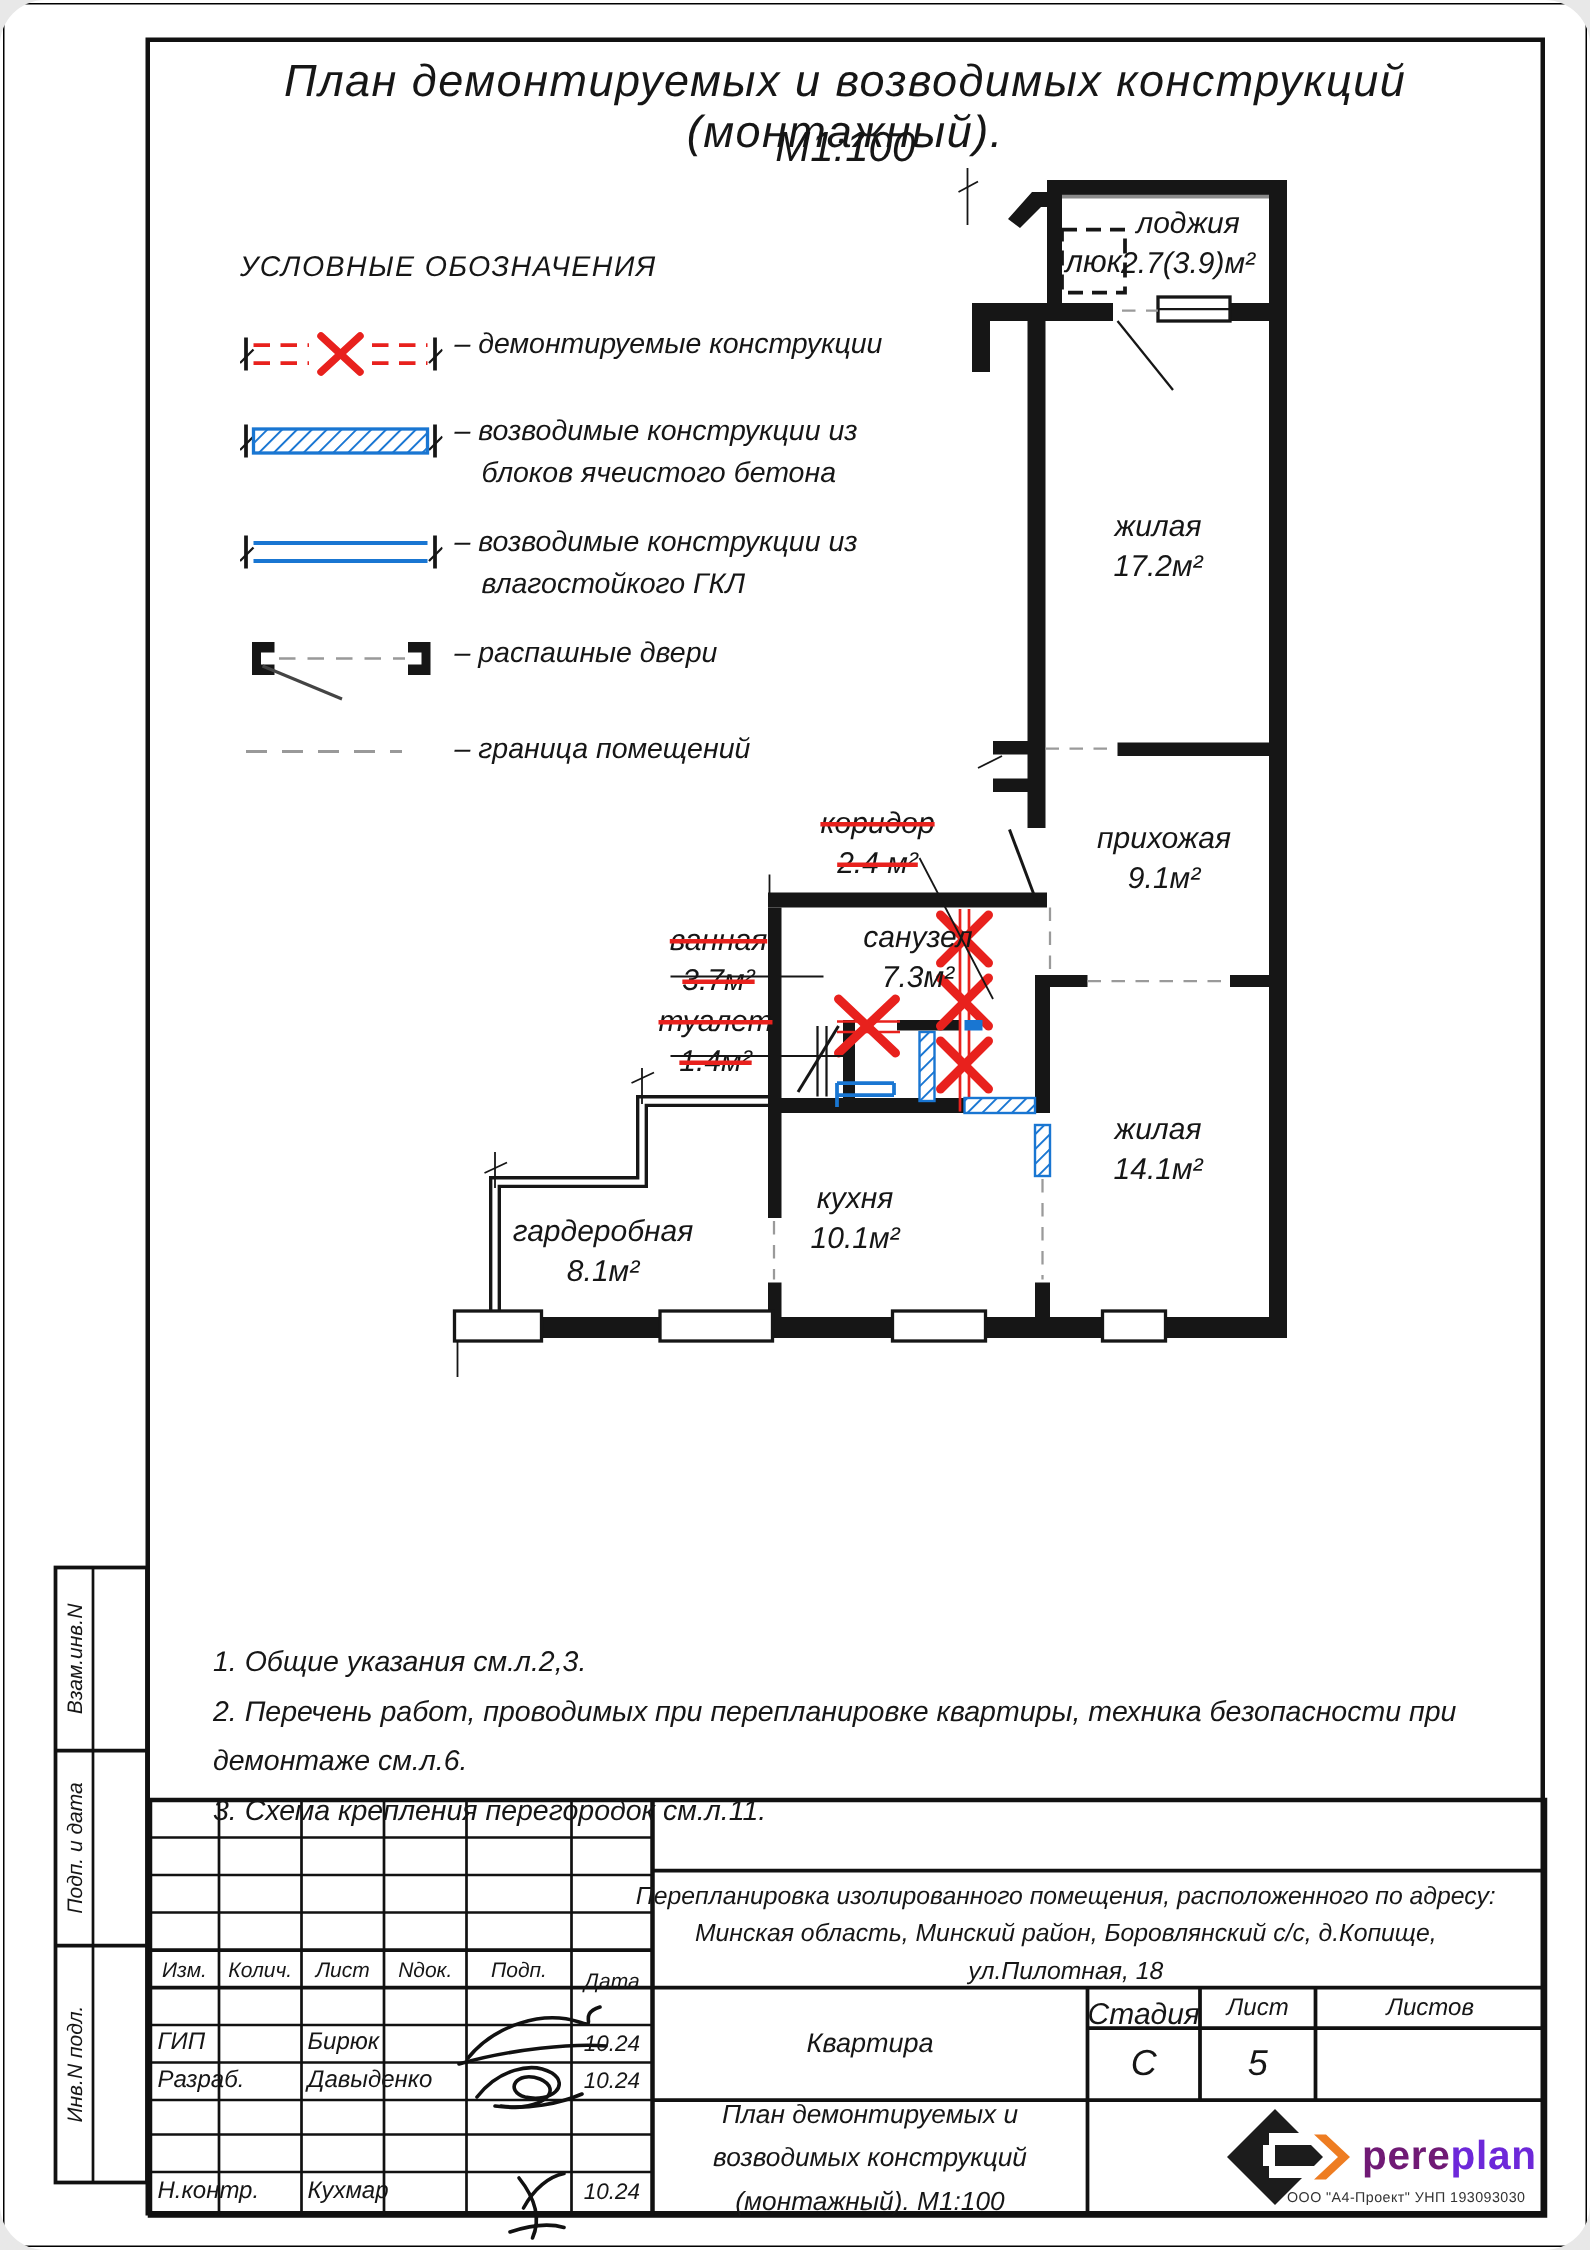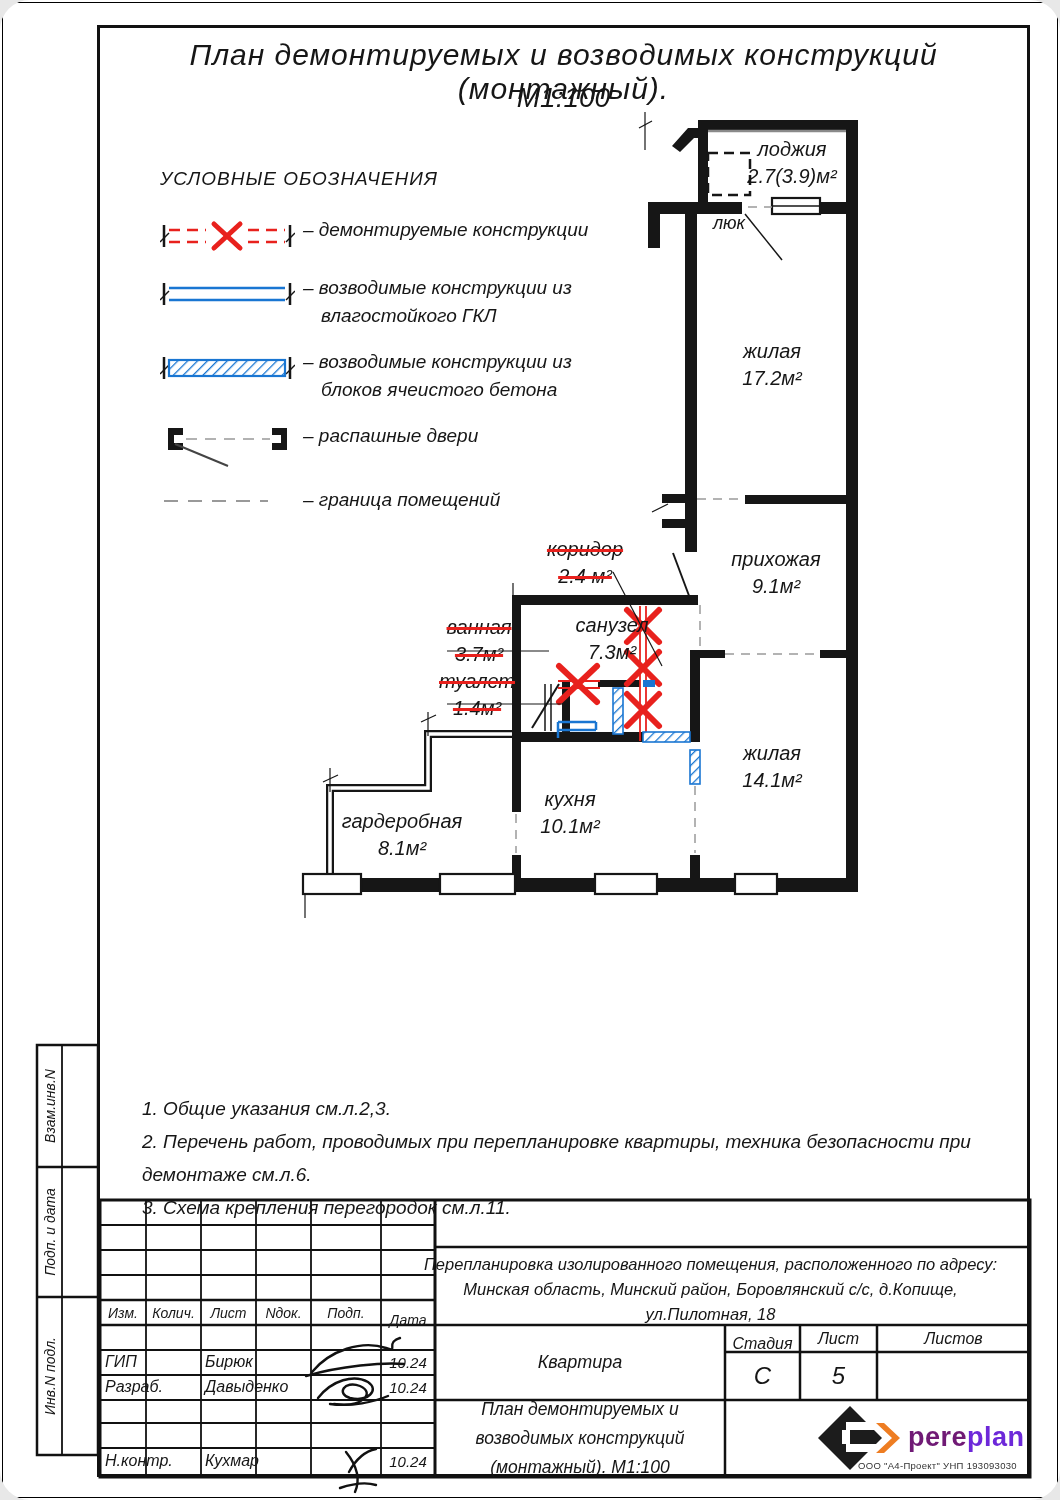--- a/index.html
+++ b/index.html
@@ -10,21 +10,21 @@
   .drawing-title{position:absolute;left:97px;top:38px;width:933px;text-align:center;font-size:30px;letter-spacing:1px;}
   .drawing-subtitle{position:absolute;left:97px;top:82px;width:933px;text-align:center;font-size:28px;}
   .legend{position:absolute;left:160px;top:168px;width:430px;}
   .legend-heading{font-size:19px;letter-spacing:1px;margin-bottom:26px;}
   .legend-row{display:flex;align-items:flex-start;margin-bottom:18px;}
   .legend-icon{flex:0 0 135px;}
   .legend-label{margin-left:8px;font-size:19px;line-height:28px;width:275px;padding-left:18px;text-indent:-18px;}
   .room-label{position:absolute;transform:translateX(-50%);text-align:center;font-size:20px;line-height:27px;white-space:nowrap;}
   .room-label span{display:block;}
   .demolished span{text-decoration:line-through;text-decoration-color:#e8211d;text-decoration-thickness:2.5px;text-align:center;}
-  .hatch-label{position:absolute;transform:translate(-50%,-50%);font-size:18px;margin-top:48px;}
+  .hatch-label{position:absolute;transform:translate(-50%,-50%);font-size:21px;}
   .notes{position:absolute;left:142px;top:1092px;font-size:19px;line-height:33px;}
   
   .tb-text{position:absolute;box-sizing:border-box;}
   .center{display:flex;align-items:center;justify-content:center;text-align:center;}
   .side-cell{position:absolute;display:flex;align-items:center;justify-content:center;}
   .side-cell span{transform:rotate(-90deg);white-space:nowrap;font-size:14px;}
   .brand-line{font-style:normal;font-weight:bold;font-size:27px;letter-spacing:.5px;}
   .brand-company{font-style:normal;font-size:9.5px;letter-spacing:.3px;color:#333;}
   svg{display:block;}
   .overlay{position:absolute;left:0;top:0;pointer-events:none;}
@@ -230,35 +230,35 @@
       </svg>
       <div class="legend-label">– демонтируемые конструкции</div>
     </div>
 
     <div class="legend-row">
       <svg class="legend-icon" width="135" height="40" viewBox="0 0 135 40">
         <line x1="4" y1="9" x2="4" y2="31" stroke="#161616" stroke-width="2.5"></line>
         <line x1="0" y1="26" x2="9" y2="17" stroke="#161616" stroke-width="1.5"></line>
         <line x1="130" y1="9" x2="130" y2="31" stroke="#161616" stroke-width="2.5"></line>
         <line x1="126" y1="26" x2="135" y2="17" stroke="#161616" stroke-width="1.5"></line>
-        <line x1="9" y1="14" x2="125" y2="14" stroke="#1976d2" stroke-width="2.6"></line>
-        <line x1="9" y1="26" x2="125" y2="26" stroke="#1976d2" stroke-width="2.6"></line>
-      </svg>
-      <div class="legend-label">– возводимые конструкции из влагостойкого ГКЛ</div>
+        <rect x="9" y="12" width="116" height="16" fill="url(#bluehatch)" stroke="#1976d2" stroke-width="2.2"></rect>
+      </svg>
+      <div class="legend-label">– возводимые конструкции из блоков ячеистого бетона</div>
     </div>
 
     <div class="legend-row">
       <svg class="legend-icon" width="135" height="40" viewBox="0 0 135 40">
         <line x1="4" y1="9" x2="4" y2="31" stroke="#161616" stroke-width="2.5"></line>
         <line x1="0" y1="26" x2="9" y2="17" stroke="#161616" stroke-width="1.5"></line>
         <line x1="130" y1="9" x2="130" y2="31" stroke="#161616" stroke-width="2.5"></line>
         <line x1="126" y1="26" x2="135" y2="17" stroke="#161616" stroke-width="1.5"></line>
-        <rect x="9" y="12" width="116" height="16" fill="url(#bluehatch)" stroke="#1976d2" stroke-width="2.2"></rect>
-      </svg>
-      <div class="legend-label">– возводимые конструкции из блоков ячеистого бетона</div>
+        <line x1="9" y1="14" x2="125" y2="14" stroke="#1976d2" stroke-width="2.6"></line>
+        <line x1="9" y1="26" x2="125" y2="26" stroke="#1976d2" stroke-width="2.6"></line>
+      </svg>
+      <div class="legend-label">– возводимые конструкции из влагостойкого ГКЛ</div>
     </div>
 
     <div class="legend-row">
       <svg class="legend-icon" width="135" height="46" viewBox="0 0 135 46">
         <path d="M8,6 h15 v7 h-9 v8 h9 v7 h-15 z" fill="#161616"></path>
         <path d="M127,6 h-15 v7 h9 v8 h-9 v7 h15 z" fill="#161616"></path>
         <line x1="26" y1="17" x2="110" y2="17" stroke="#999" stroke-width="1.6" stroke-dasharray="11 8"></line>
         <line x1="15" y1="22" x2="68" y2="44" stroke="#444" stroke-width="2"></line>
       </svg>
       <div class="legend-label">– распашные двери</div>
@@ -340,21 +340,21 @@
   <div class="tb-text center" style="left:381px;top:1449px;width:54px;height:25px;font-size:15px">10.24</div>
 
   <div class="tb-text" style="left:423px;top:1252px;width:575px;text-align:center;font-size:16.5px;line-height:25px">
     <div>Перепланировка изолированного помещения, расположенного по адресу:</div>
     <div>Минская область, Минский район, Боровлянский с/с, д.Копище,</div>
     <div>ул.Пилотная, 18</div>
   </div>
 
   <div class="tb-text center" style="left:435px;top:1325px;width:290px;height:75px;font-size:18px">Квартира</div>
 
-  <div class="tb-text center" style="left:725px;top:1325px;width:75px;height:37px;font-size:16px">Стадия</div>
+  <div class="tb-text center" style="left:725px;top:1325px;width:75px;height:37px;font-size:20px">Стадия</div>
   <div class="tb-text center" style="left:800px;top:1325px;width:77px;height:27px;font-size:16px">Лист</div>
   <div class="tb-text center" style="left:877px;top:1325px;width:153px;height:27px;font-size:16px">Листов</div>
   <div class="tb-text center" style="left:725px;top:1352px;width:75px;height:48px;font-size:24px">С</div>
   <div class="tb-text center" style="left:800px;top:1352px;width:77px;height:48px;font-size:24px">5</div>
   <div class="tb-text center" style="left:877px;top:1352px;width:153px;height:48px;font-size:24px"></div>
 
   <div class="tb-text center" style="left:443px;top:1400px;width:274px;height:77px;font-size:17.5px;line-height:29px">План демонтируемых и возводимых конструкций (монтажный). М1:100</div>
 
   <div class="tb-text brand-line" style="left:908px;top:1422px">
     <span style="color:#701a75">pere</span><span style="color:#6d28d9">plan</span>

